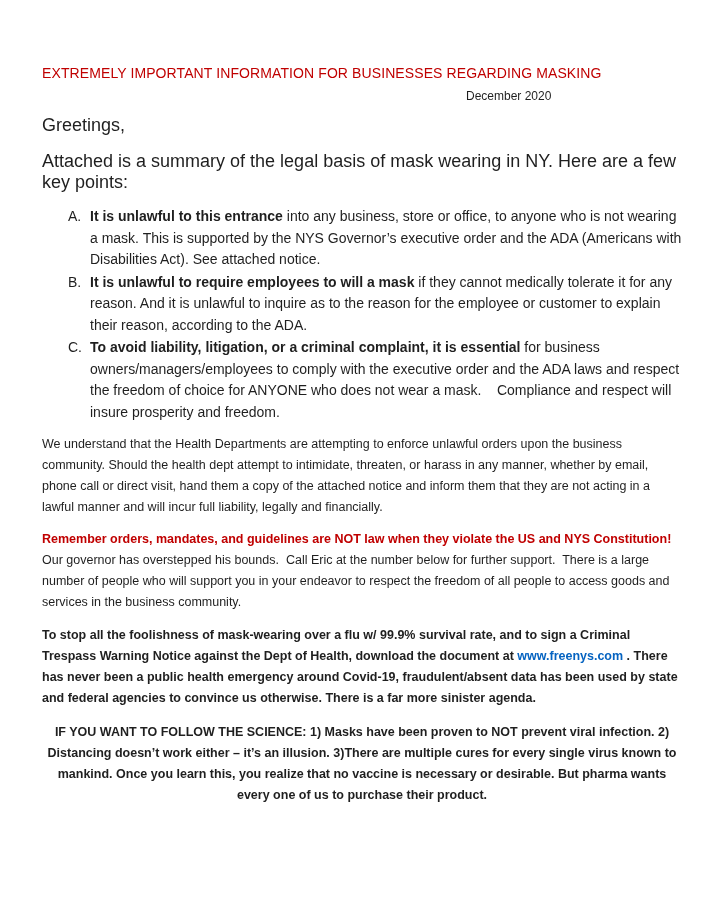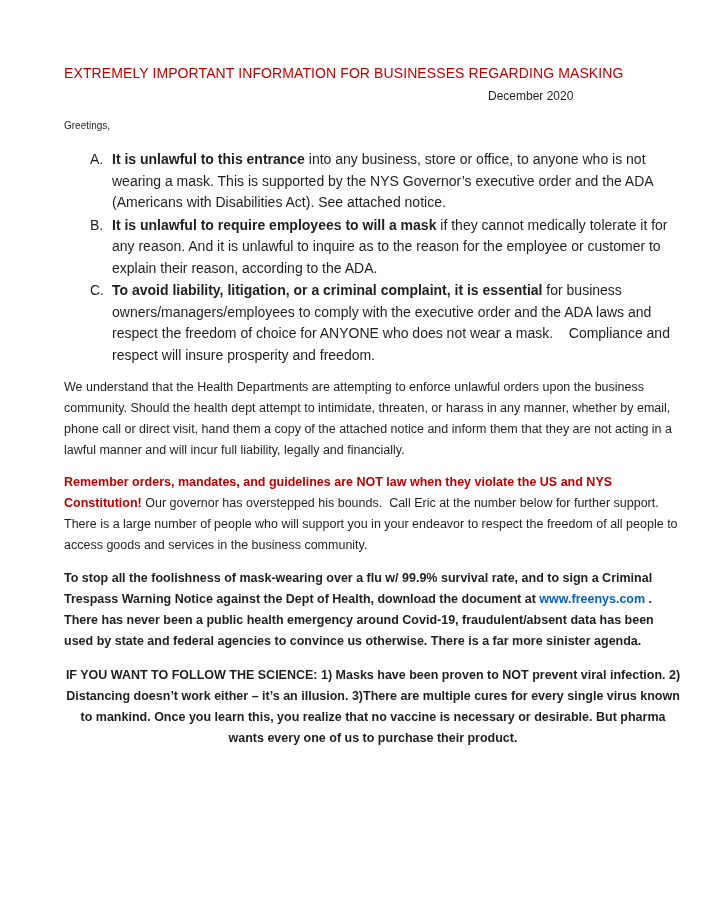--- a/index.html
+++ b/index.html
@@ -10,39 +10,39 @@
   .page {
     position: relative;
     width: 720px;
     height: 923px;
     margin: 0 auto;
     background: #ffffff;
     font-family: "Liberation Sans", sans-serif;
     color: var(--body-black, #1f1f1f);
     overflow: hidden;
     box-sizing: border-box;
-    padding: 0 38px 0 64px;
+    padding: 0 38px 0 42px;
   }
   .title {
     margin-top: 64px;
     font-size: 14px;
     line-height: 19px;
     color: var(--title-red, #C00000);
     letter-spacing: 0.1px;
     white-space: pre-wrap;
   }
   .date {
     margin-top: 5px;
     margin-left: 424px;
     font-size: 12px;
     line-height: 16px;
   }
   p { margin: 0; }
   .body-lg {
-    font-size: 10px;
+    font-size: 18px;
     line-height: 21px;
     white-space: pre-wrap;
   }
   .greeting { margin-top: 11px; }
   .intro { margin-top: 15px; }
   .list { margin-top: 13px; }
   .li {
     display: flex;
     font-size: 14px;
     line-height: 21.5px;
@@ -79,20 +79,21 @@
 <body>
 
 <div class="page">
 
   <div class="title">EXTREMELY IMPORTANT INFORMATION FOR BUSINESSES REGARDING MASKING</div>
 
   <div class="date">December 2020</div>
 
   <p class="body-lg greeting">Greetings,</p>
 
+  <p class="body-lg intro">Attached is a summary of the legal basis of mask wearing in NY. Here are a few key points:</p>
 
   <div class="list">
     <div class="li">
       <span class="marker">A.</span>
       <span class="litext"><span class="bold">It is unlawful to this entrance</span><span> into any business, store or office, to anyone who is not wearing a mask. This is supported by the NYS Governor’s executive order and the ADA (Americans with Disabilities Act). See attached notice.</span></span>
     </div>
     <div class="li">
       <span class="marker">B.</span>
       <span class="litext"><span class="bold">It is unlawful to require employees to will a mask</span><span> if they cannot medically tolerate it for any reason. And it is unlawful to inquire as to the reason for the employee or customer to explain their reason, according to the ADA.</span></span>
     </div>

